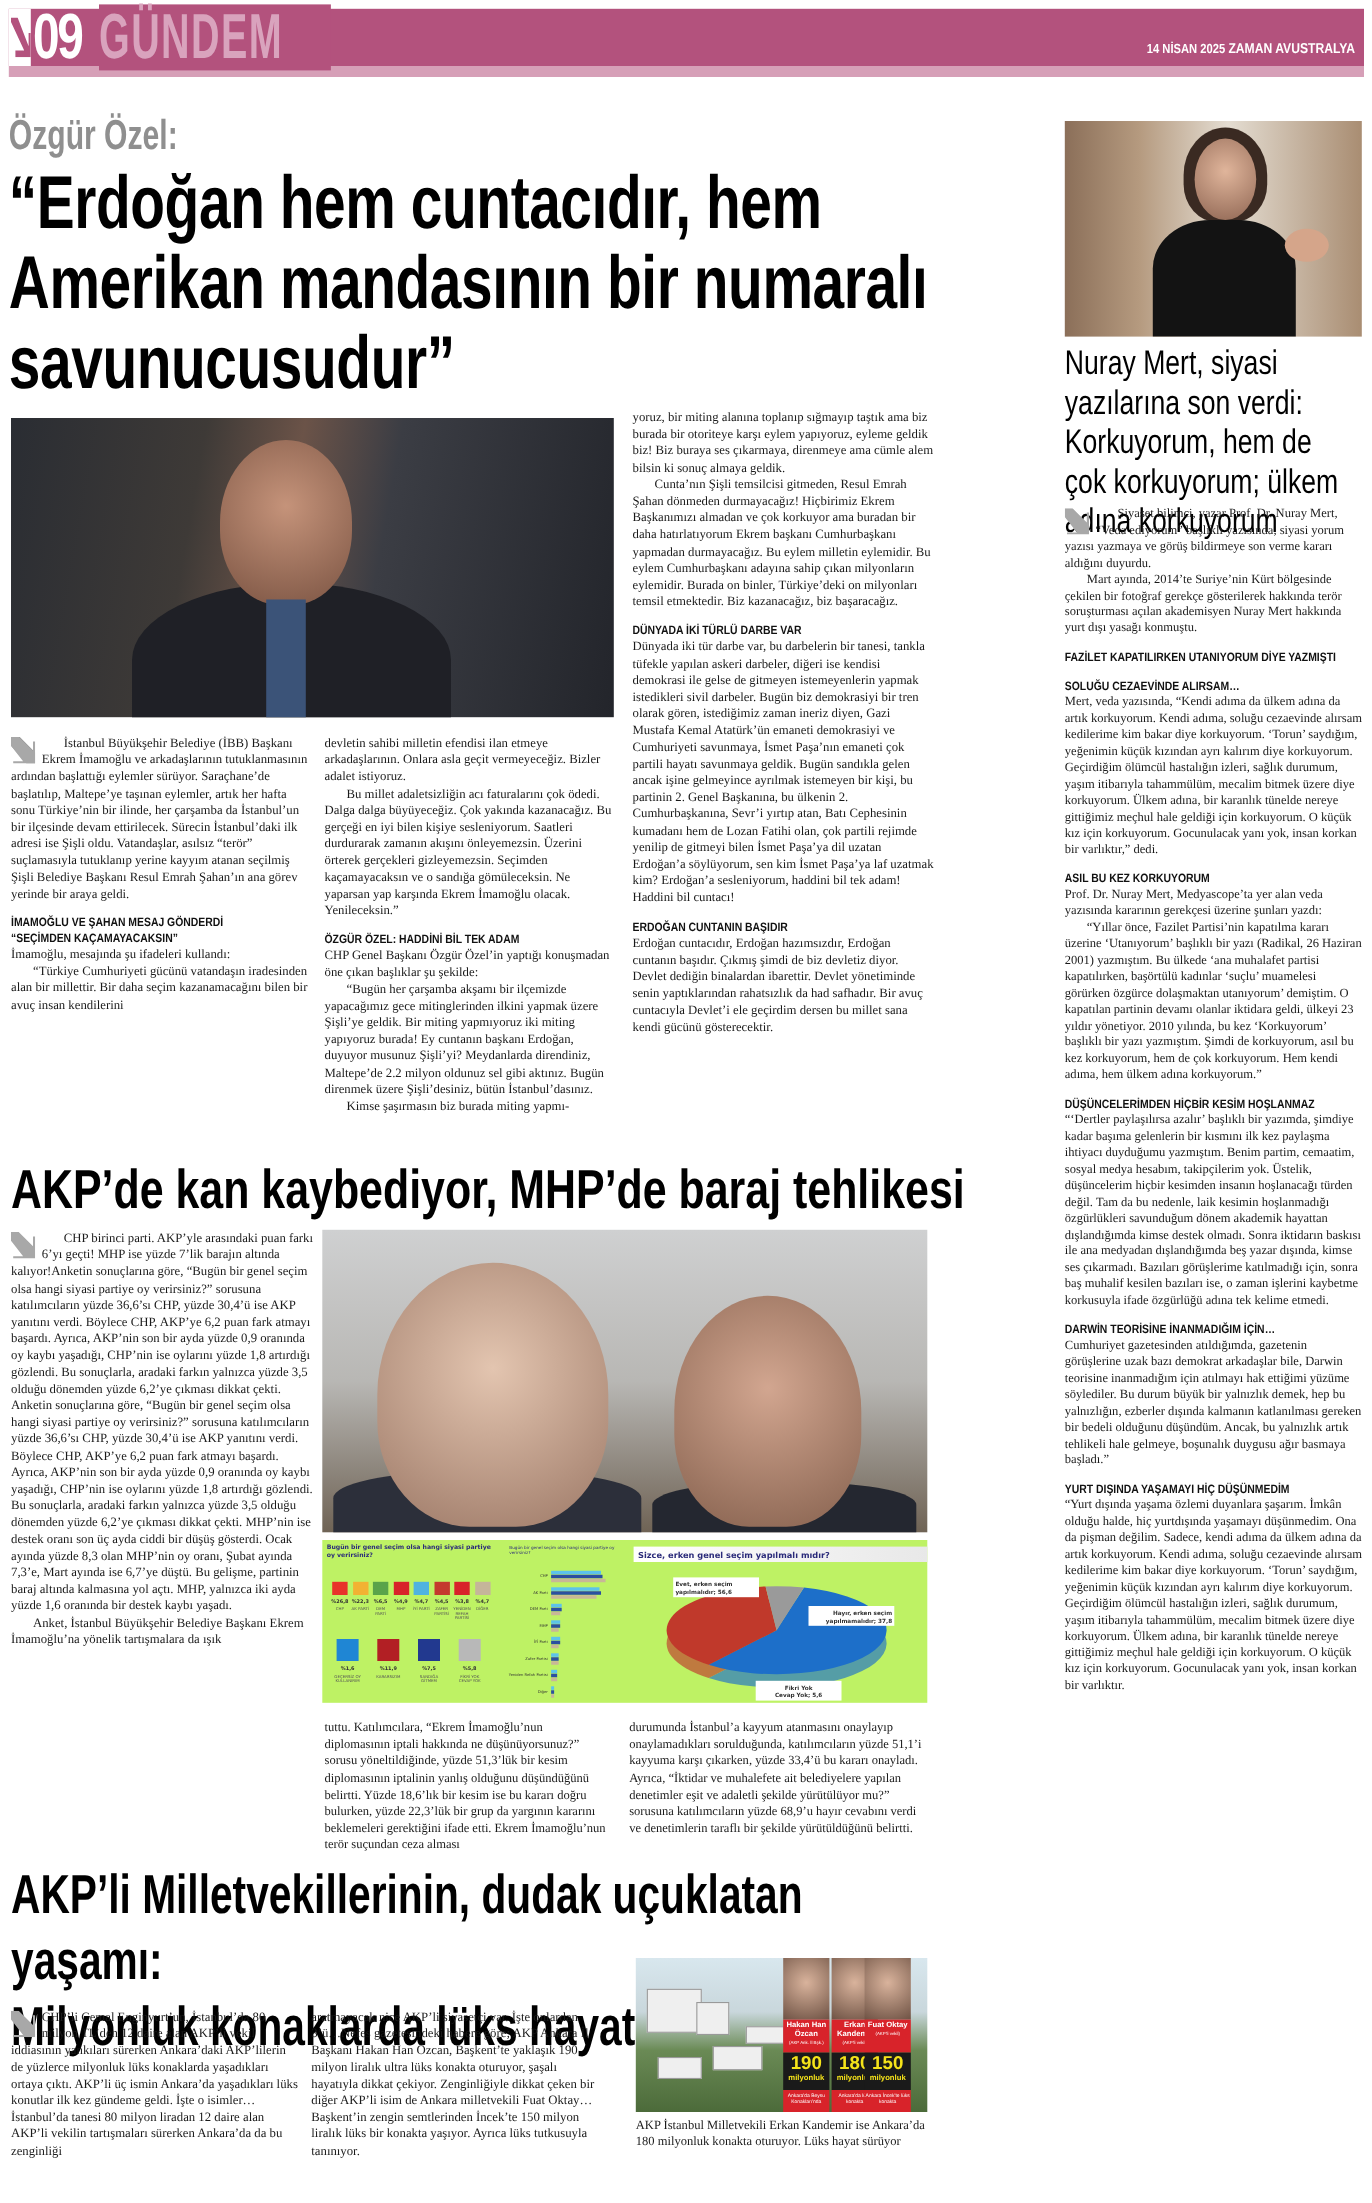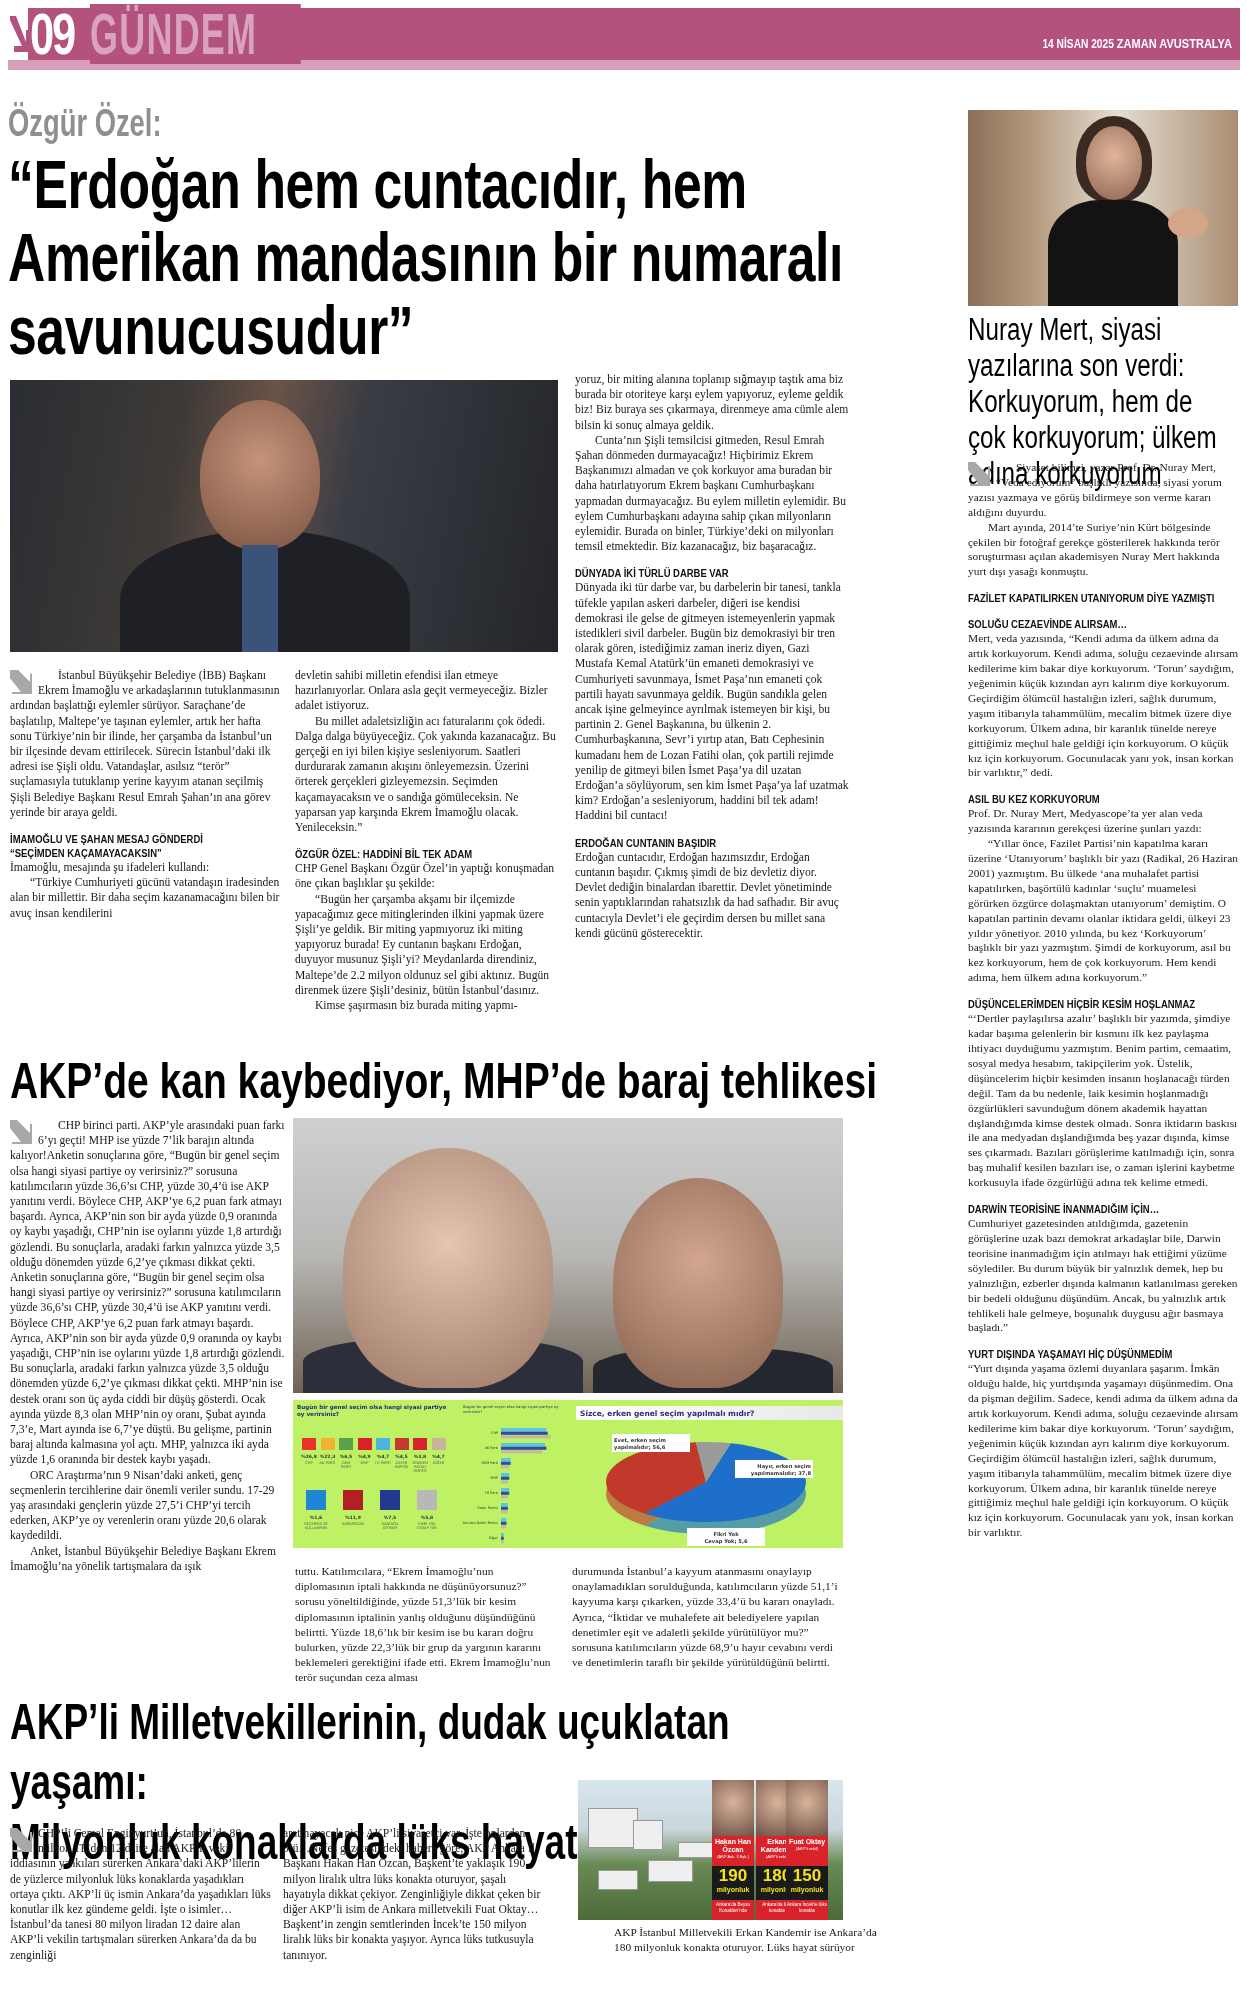--- a/index.html
+++ b/index.html
@@ -68,21 +68,21 @@
   .photo-villas { left: 578px; top: 1780px; width: 265px; height: 140px; background: linear-gradient(180deg, #d8e7ee 0%, #c9d7dc 35%, #6a8a55 60%, #4c6b3a 100%); }
   .villa { position: absolute; background: #efefef; border: 1px solid #999; }
   .mp-card { position: absolute; top: 0; width: 42px; height: 140px; }
   .mp-face { position: absolute; left: 0; top: 0; width: 42px; height: 56px; background: radial-gradient(circle at 50% 40%, #d9b39c, #6e5244); }
   .mp-name { position: absolute; left: 0; top: 56px; width: 42px; height: 30px; background: #d8232a; color: #fff; font-family: "Liberation Sans", sans-serif; font-weight: bold; font-size: 7px; line-height: 8px; text-align: center; padding-top: 2px; }
   .mp-role { display: block; font-size: 4px; font-weight: normal; line-height: 5px; }
   .mp-amt { position: absolute; left: 0; top: 86px; width: 42px; height: 34px; background: #1a1a1a; color: #f5e31a; font-family: "Liberation Sans", sans-serif; font-weight: bold; text-align: center; }
   .mp-amt .n { display: block; font-size: 17px; line-height: 19px; }
   .mp-amt .u { display: block; font-size: 7px; line-height: 9px; }
   .mp-loc { position: absolute; left: 0; top: 120px; width: 42px; height: 20px; background: #d8232a; color: #fff; font-family: "Liberation Sans", sans-serif; font-size: 4.5px; text-align: center; line-height: 6px; padding-top: 2px; }
-  .cap-villas { position: absolute; left: 578px; top: 1925px; width: 265px; font-size: 11.4px; line-height: 15px; margin-left: 36px; }
+  .cap-villas { position: absolute; left: 578px; top: 1925px; width: 265px; font-size: 11.4px; line-height: 15px; }
 
   .rail-photo { left: 968px; top: 110px; width: 270px; height: 196px; background: linear-gradient(90deg, #8b6f59 0%, #b59a7f 25%, #e4ddd2 55%, #a98d72 100%); }
   .rail-photo .face { position: absolute; left: 118px; top: 16px; width: 56px; height: 74px; border-radius: 50%; background: radial-gradient(circle at 50% 40%, #e0b59b, #8e6552); }
   .rail-photo .hair { position: absolute; left: 108px; top: 6px; width: 76px; height: 86px; border-radius: 50% 50% 40% 40%; background: #3a2a22; }
   .rail-photo .body { position: absolute; left: 80px; top: 90px; width: 130px; height: 110px; border-radius: 40% 40% 0 0; background: #131313; }
   .rail-photo .hand { position: absolute; left: 200px; top: 98px; width: 40px; height: 30px; border-radius: 50%; background: #d5a58a; }
   .rail-headline { position: absolute; left: 968px; top: 312px; width: 340px; font-family: "Liberation Sans", sans-serif; font-size: 31px; line-height: 36px; color: #000; transform: scaleX(0.78); transform-origin: left top; }
   .rail-col { left: 968px; top: 460px; width: 272px; font-size: 11.4px; line-height: 14.9px; }
   .rail-col h4 { margin-top: 12px; }
 </style>
@@ -120,21 +120,21 @@
       <polygon points="0,0 7,0 20,13 20,4 22,4 22,24 2,24 2,22 11,22 0,8" fill="#a8a8a8"></polygon>
     </svg>
   <p class="ind">İstanbul Büyükşehir Belediye (İBB) Başkanı Ekrem İmamoğlu ve arkadaşlarının tutuklanmasının ardından başlattığı eylemler sürüyor. Saraçhane’de başlatılıp, Maltepe’ye taşınan eylemler, artık her hafta sonu Türkiye’nin bir ilinde, her çarşamba da İstanbul’un bir ilçesinde devam ettirilecek. Sürecin İstanbul’daki ilk adresi ise Şişli oldu. Vatandaşlar, asılsız “terör” suçlamasıyla tutuklanıp yerine kayyım atanan seçilmiş Şişli Belediye Başkanı Resul Emrah Şahan’ın ana görev yerinde bir araya geldi.</p>
   <h4>İMAMOĞLU VE ŞAHAN MESAJ GÖNDERDİ</h4>
   <h4 style="margin-top:0">“SEÇİMDEN KAÇAMAYACAKSIN”</h4>
   <p>İmamoğlu, mesajında şu ifadeleri kullandı:</p>
   <p class="ind">“Türkiye Cumhuriyeti gücünü vatandaşın iradesinden alan bir millettir. Bir daha seçim kazanamacağını bilen bir avuç insan kendilerini</p>
 </div>
 
 <div class="col c1b">
-  <p>devletin sahibi milletin efendisi ilan etmeye hazırlanıyorlar. Onlara asla geçit vermeyeceğiz. Bizler adalet istiyoruz.</p>
+  <p>devletin sahibi milletin efendisi ilan etmeye arkadaşlarının. Onlara asla geçit vermeyeceğiz. Bizler adalet istiyoruz.</p>
   <p class="ind">Bu millet adaletsizliğin acı faturalarını çok ödedi. Dalga dalga büyüyeceğiz. Çok yakında kazanacağız. Bu gerçeği en iyi bilen kişiye sesleniyorum. Saatleri durdurarak zamanın akışını önleyemezsin. Üzerini örterek gerçekleri gizleyemezsin. Seçimden kaçamayacaksın ve o sandığa gömüleceksin. Ne yaparsan yap karşında Ekrem İmamoğlu olacak. Yenileceksin.”</p>
   <h4>ÖZGÜR ÖZEL: HADDİNİ BİL TEK ADAM</h4>
   <p>CHP Genel Başkanı Özgür Özel’in yaptığı konuşmadan öne çıkan başlıklar şu şekilde:</p>
   <p class="ind">“Bugün her çarşamba akşamı bir ilçemizde yapacağımız gece mitinglerinden ilkini yapmak üzere Şişli’ye geldik. Bir miting yapmıyoruz iki miting yapıyoruz burada! Ey cuntanın başkanı Erdoğan, duyuyor musunuz Şişli’yi? Meydanlarda direndiniz, Maltepe’de 2.2 milyon oldunuz sel gibi aktınız. Bugün direnmek üzere Şişli’desiniz, bütün İstanbul’dasınız.</p>
   <p class="ind">Kimse şaşırmasın biz burada miting yapmı-</p>
 </div>
 
 <div class="col c1c">
   <p>yoruz, bir miting alanına toplanıp sığmayıp taştık ama biz burada bir otoriteye karşı eylem yapıyoruz, eyleme geldik biz! Biz buraya ses çıkarmaya, direnmeye ama cümle alem bilsin ki sonuç almaya geldik.</p>
   <p class="ind">Cunta’nın Şişli temsilcisi gitmeden, Resul Emrah Şahan dönmeden durmayacağız! Hiçbirimiz Ekrem Başkanımızı almadan ve çok korkuyor ama buradan bir daha hatırlatıyorum Ekrem başkanı Cumhurbaşkanı yapmadan durmayacağız. Bu eylem milletin eylemidir. Bu eylem Cumhurbaşkanı adayına sahip çıkan milyonların eylemidir. Burada on binler, Türkiye’deki on milyonları temsil etmektedir. Biz kazanacağız, biz başaracağız.</p>
@@ -144,21 +144,20 @@
   <p>Erdoğan cuntacıdır, Erdoğan hazımsızdır, Erdoğan cuntanın başıdır. Çıkmış şimdi de biz devletiz diyor. Devlet dediğin binalardan ibarettir. Devlet yönetiminde senin yaptıklarından rahatsızlık da had safhadır. Bir avuç cuntacıyla Devlet’i ele geçirdim dersen bu millet sana kendi gücünü gösterecektir.</p>
 </div>
 
 <div class="headline2">AKP’de kan kaybediyor, MHP’de baraj tehlikesi</div>
 
 <div class="col c2a">
   <svg class="drop" viewBox="0 0 22 24">
       <polygon points="0,0 7,0 20,13 20,4 22,4 22,24 2,24 2,22 11,22 0,8" fill="#a8a8a8"></polygon>
     </svg>
   <p class="ind">CHP birinci parti. AKP’yle arasındaki puan farkı 6’yı geçti! MHP ise yüzde 7’lik barajın altında kalıyor!Anketin sonuçlarına göre, “Bugün bir genel seçim olsa hangi siyasi partiye oy verirsiniz?” sorusuna katılımcıların yüzde 36,6’sı CHP, yüzde 30,4’ü ise AKP yanıtını verdi. Böylece CHP, AKP’ye 6,2 puan fark atmayı başardı. Ayrıca, AKP’nin son bir ayda yüzde 0,9 oranında oy kaybı yaşadığı, CHP’nin ise oylarını yüzde 1,8 artırdığı gözlendi. Bu sonuçlarla, aradaki farkın yalnızca yüzde 3,5 olduğu dönemden yüzde 6,2’ye çıkması dikkat çekti. Anketin sonuçlarına göre, “Bugün bir genel seçim olsa hangi siyasi partiye oy verirsiniz?” sorusuna katılımcıların yüzde 36,6’sı CHP, yüzde 30,4’ü ise AKP yanıtını verdi. Böylece CHP, AKP’ye 6,2 puan fark atmayı başardı. Ayrıca, AKP’nin son bir ayda yüzde 0,9 oranında oy kaybı yaşadığı, CHP’nin ise oylarını yüzde 1,8 artırdığı gözlendi. Bu sonuçlarla, aradaki farkın yalnızca yüzde 3,5 olduğu dönemden yüzde 6,2’ye çıkması dikkat çekti. MHP’nin ise destek oranı son üç ayda ciddi bir düşüş gösterdi. Ocak ayında yüzde 8,3 olan MHP’nin oy oranı, Şubat ayında 7,3’e, Mart ayında ise 6,7’ye düştü. Bu gelişme, partinin baraj altında kalmasına yol açtı. MHP, yalnızca iki ayda yüzde 1,6 oranında bir destek kaybı yaşadı.</p>
-  <p class="ind">ORC Araştırma’nın 9 Nisan’daki anketi, genç seçmenlerin tercihlerine dair önemli veriler sundu. 17-29 yaş arasındaki gençlerin yüzde 27,5’i CHP’yi tercih ederken, AKP’ye oy verenlerin oranı yüzde 20,6 olarak kaydedildi.</p>
   <p class="ind">Anket, İstanbul Büyükşehir Belediye Başkanı Ekrem İmamoğlu’na yönelik tartışmalara da ışık</p>
 </div>
 
 <div class="photo photo-leaders">
   <div class="s1"></div>
   <div class="s2"></div>
   <div class="f1"></div>
   <div class="f2"></div>
 </div>
 

